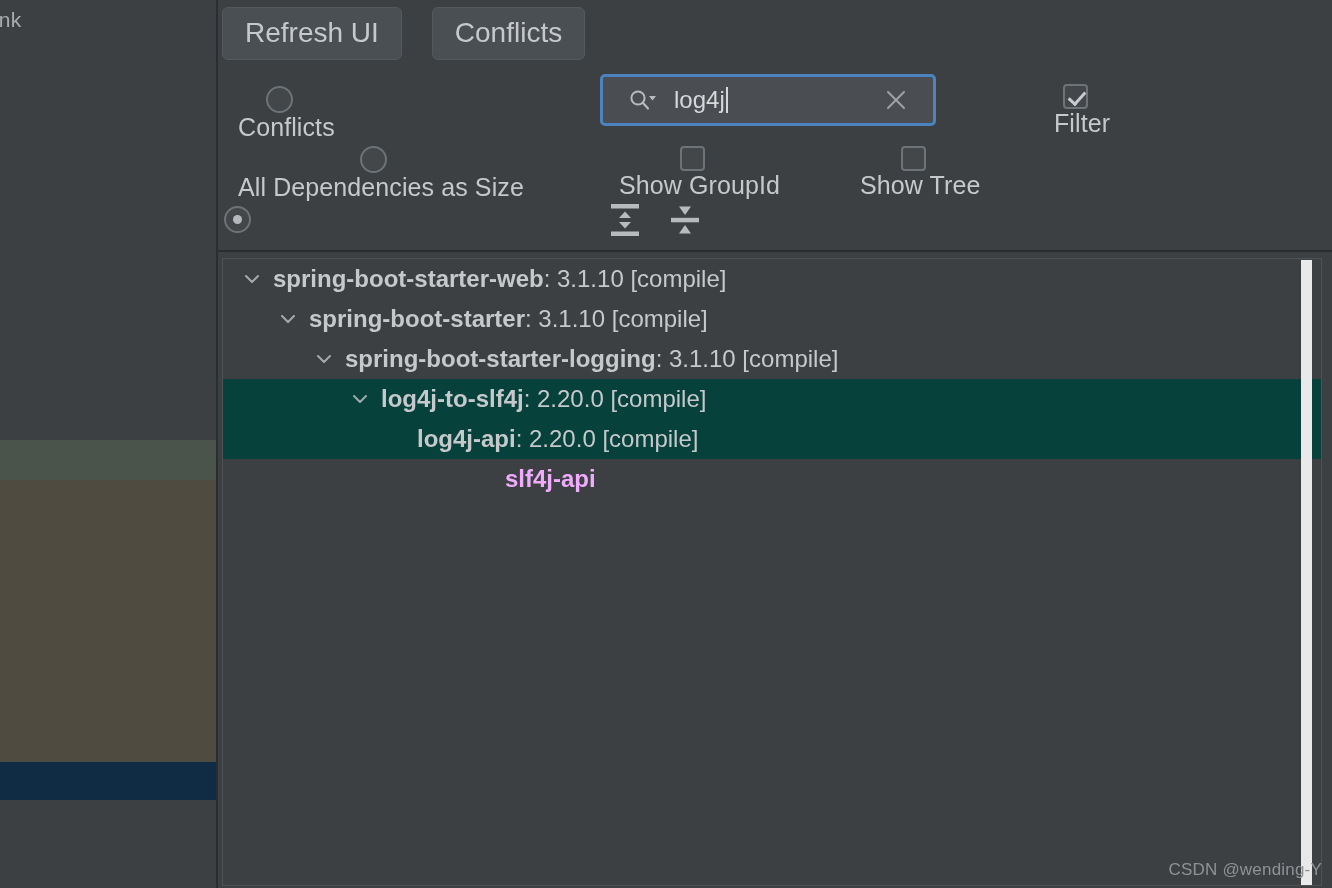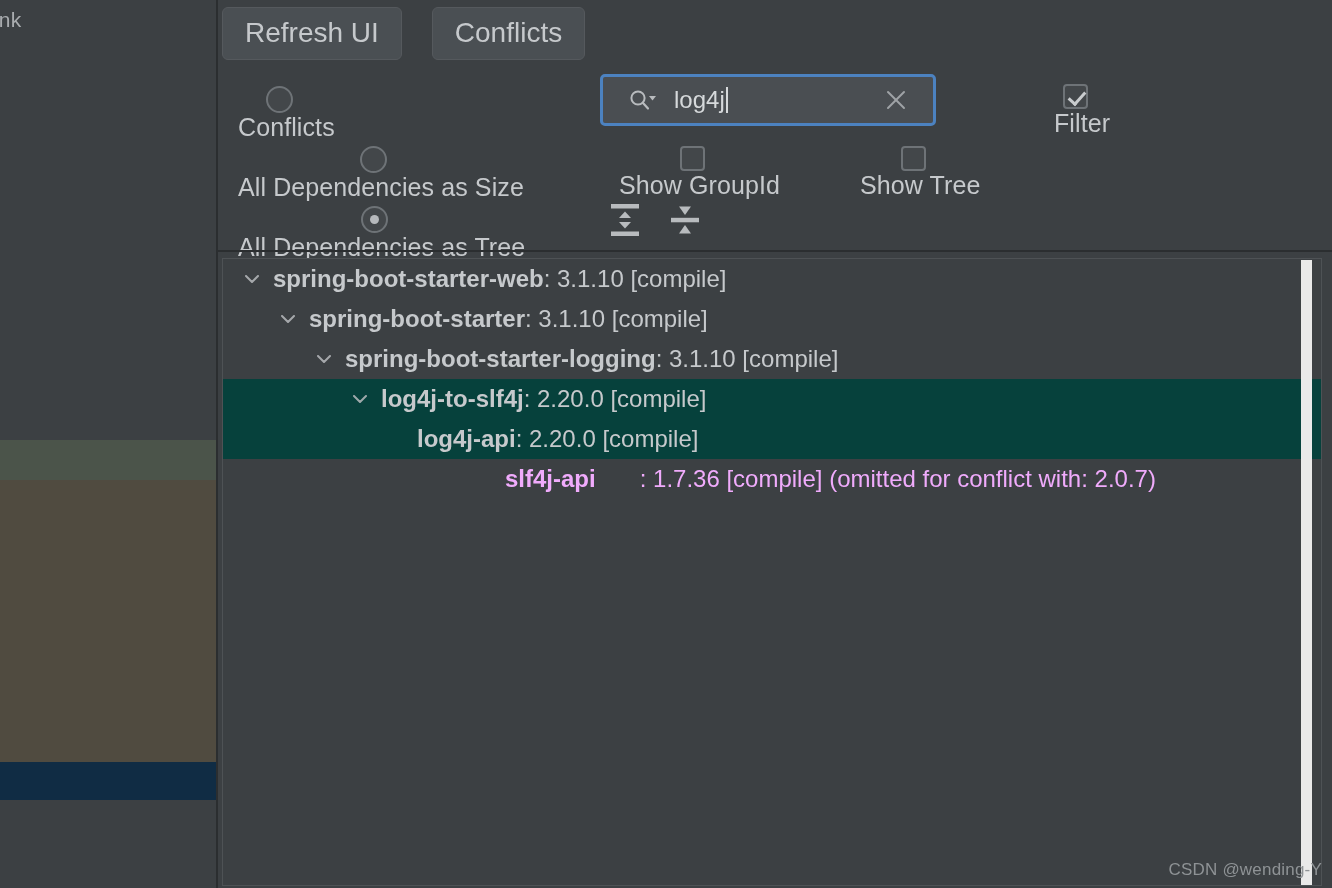--- a/index.html
+++ b/index.html
@@ -267,21 +267,20 @@
 
     <div class="opt-row" id="row-aslist">
       <span class="radio"></span>
       <span class="opt-label">All Dependencies as Size</span>
     </div>
 
     <div class="opt-row" id="row-astree">
       <span class="radio checked">
           <span class="dot"></span>
         </span>
-      <span class="opt-label">All Dependencies as Tree</span>
     </div>
 
     <div class="opt-row" id="row-groupid">
       <span class="cbox"></span>
       <span class="opt-label">Show GroupId</span>
     </div>
 
     <div class="opt-row" id="row-size">
       <span class="cbox"></span>
       <span class="opt-label">Show Tree</span>
@@ -373,21 +372,20 @@
           </span>
           <span class="artifact">log4j-api</span>
           <span class="meta"> : 2.20.0 [compile]</span>
         </div>
         <div class="tree-row conflict">
           <span style="display: inline-block; flex: 0 0 auto; width: 162px;"></span>
           <span style="display: inline-flex; flex: 0 0 auto;">
             <span class="chev empty"></span>
           </span>
           <span class="artifact">slf4j-api</span>
-          <span class="meta"> : 1.7.36 [compile] (omitted for conflict with: 2.0.7)</span>
         </div>
       </div>
     <div id="tree-scrollbar">
       <div id="tree-thumb"></div>
     </div>
   </div>
 
   <div id="watermark">CSDN @wending-Y</div>
 </div>
 

